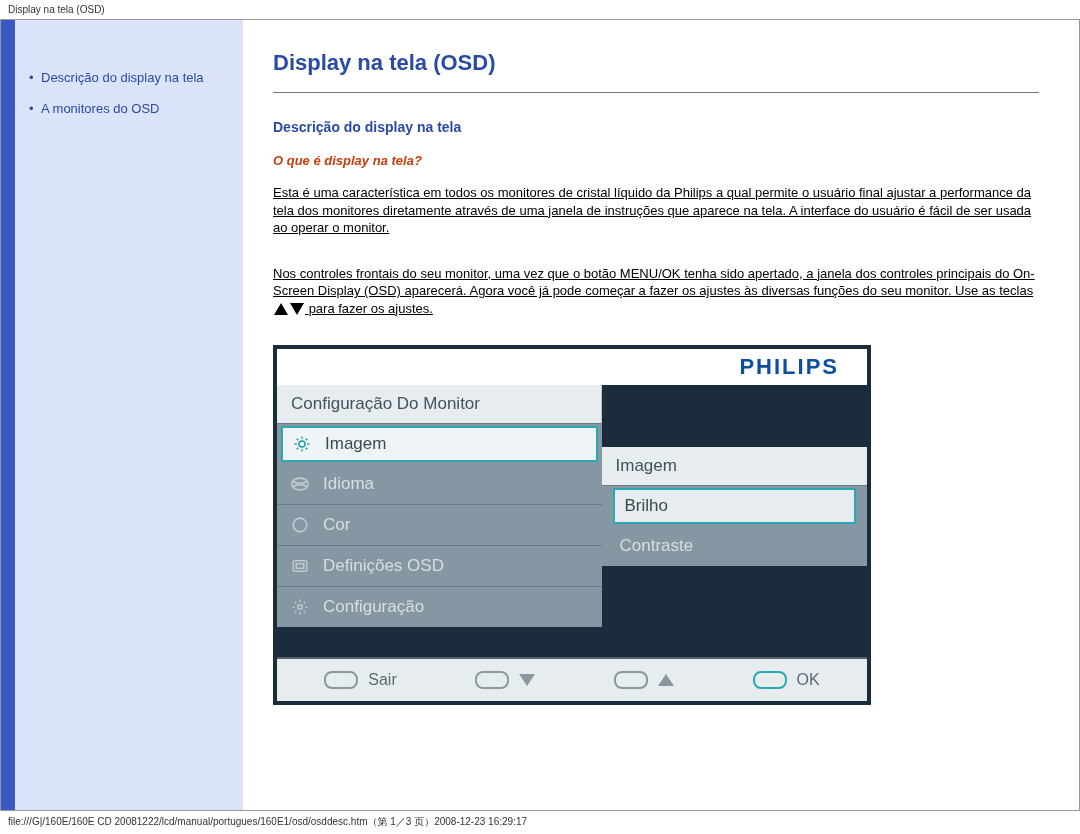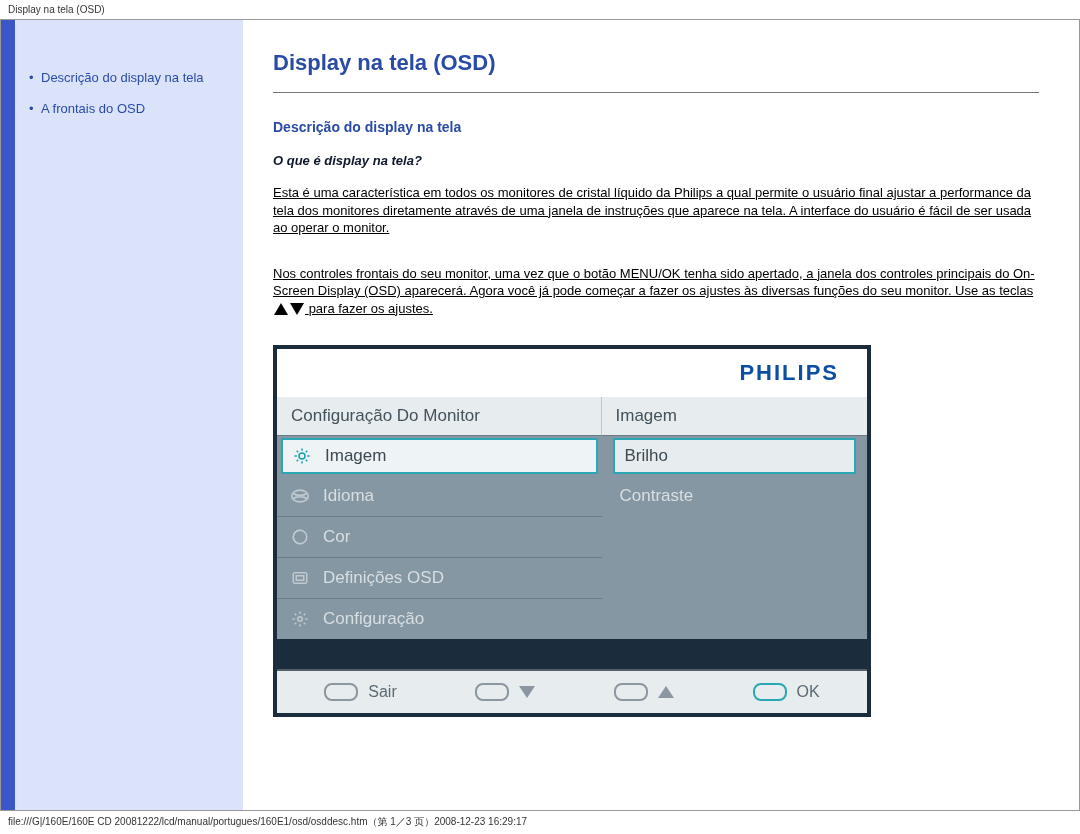--- a/index.html
+++ b/index.html
@@ -68,21 +68,21 @@
     border-top: 1px solid #777;
     margin: 0 0 26px 0;
   }
   h2.section-title {
     color: #2a4ba5;
     font-size: 14px;
     margin: 0 0 18px 0;
     font-weight: bold;
   }
   .subhead {
-    color: #0f172a;
+    color: #c2410c;
     font-style: italic;
     font-weight: bold;
     font-size: 13px;
     margin: 0 0 16px 0;
   }
   p.body-text {
     font-size: 13px;
     line-height: 1.35;
     margin: 0 0 28px 0;
     text-decoration: underline;
@@ -92,34 +92,35 @@
   
   .osd-wrap {
     border: 4px solid #1b2c3c;
     background: #1b2c3c;
     width: 590px;
     margin-top: 4px;
     font-family: Arial, sans-serif;
   }
   .osd-brandbar {
     background: #fff;
-    height: 48px;
+    height: 36px;
     display: flex;
     align-items: center;
     justify-content: flex-end;
     padding: 0 28px;
   }
   .osd-brandbar .logo {
     color: #0a4fa3;
     font-weight: 900;
     letter-spacing: 2px;
     font-size: 22px;
   }
   .osd-cols {
     display: flex;
+    align-items: center;
   }
   .osd-left {
     width: 55%;
     background: #8597a3;
   }
   .osd-right {
     width: 45%;
     background: #8597a3;
   }
   .col-head {
@@ -197,21 +198,21 @@
 
 <div class="page-frame">
   <div class="left-stripe"></div>
 
   <div class="sidebar">
     <ul>
       <li>
         <a>Descrição do display na tela</a>
       </li>
       <li>
-        <a>A frontais do OSD</a>
+        <a>A monitores do OSD</a>
       </li>
     </ul>
   </div>
 
   <div class="content">
     <h1 class="page-title">Display na tela (OSD)</h1>
     <hr class="thin">
 
     <h2 class="section-title">Descrição do display na tela</h2>
     <div class="subhead">O que é display na tela?</div>

